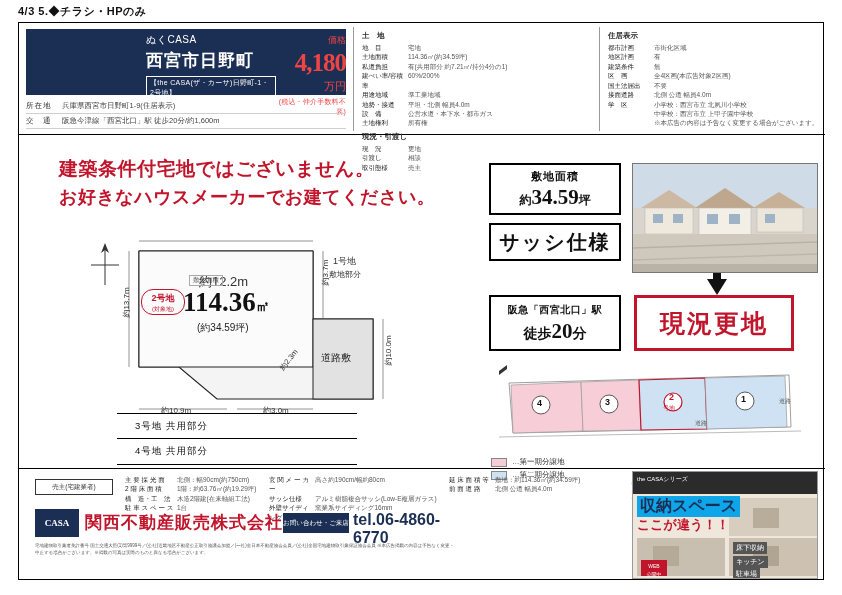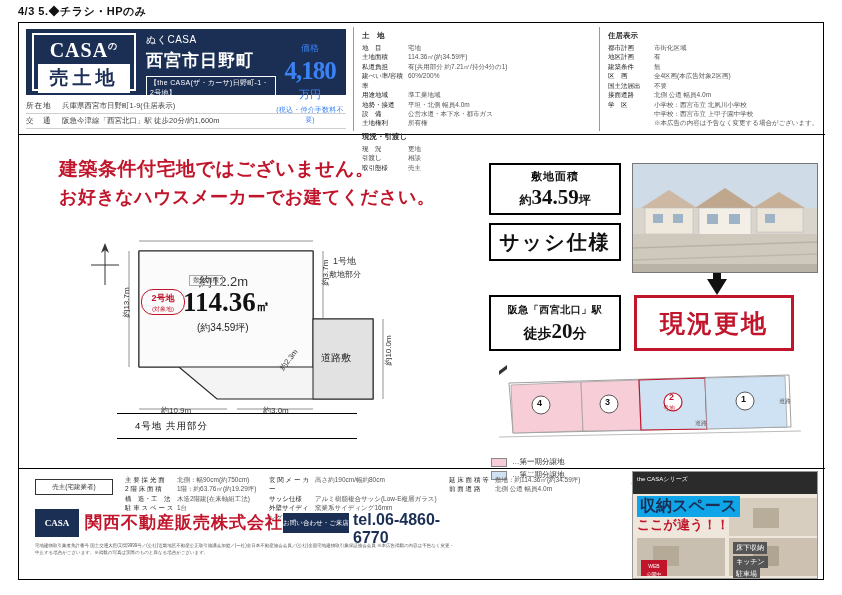--- a/index.html
+++ b/index.html
@@ -50,21 +50,21 @@
   .hdr-sub {
     position:absolute; left:120px; top:4px; color:#fff; width:130px;
   }
   .hdr-sub .mini { font-size:10px; letter-spacing:0.5px; }
   .hdr-sub .town { font-size:17px; font-weight:bold; margin-top:2px; letter-spacing:1px;}
   .hdr-sub .series {
     font-size:7px; margin-top:4px; border:1px solid #fff; display:inline-block;
     padding:1px 3px; letter-spacing:0.3px;
   }
   .hdr-price {
-    position:absolute; left:248px; top:10px; color:#3b82f6; text-align:center;
+    position:absolute; left:248px; top:2px; color:#ef4444; text-align:right;
   }
   .hdr-price .plabel { font-size:9px; display:inline-block; vertical-align:middle;}
   .hdr-price .pnum {
     font-size:25px; font-weight:bold; font-family:"Liberation Serif", serif;
     display:inline-block; vertical-align:middle; letter-spacing:-1px;
   }
   .hdr-price .punit { font-size:11px; display:inline-block; vertical-align:middle;}
   .hdr-price .pnote { font-size:7px; margin-top:2px; letter-spacing:0.2px;}
 
   .hdr-left-rows {
@@ -208,26 +208,20 @@
 
 <div class="page">
 
   <div class="topnote">4/3  5.◆チラシ・HPのみ</div>
 
   <div class="frame">
 
     <div class="header">
 
       <div class="hdr-dark">
-        <div class="logo-box">
-          <div class="logo-casa">
-            <span>CASA</span><sup>の</sup>
-          </div>
-          <div class="logo-uri">売土地</div>
-        </div>
 
         <div class="hdr-sub">
           <div class="mini">ぬくCASA</div>
           <div class="town">西宮市日野町</div>
           <div class="series">【the CASA(ザ・カーサ)日野町-1・2号地】</div>
         </div>
 
         <div class="hdr-price">
           <span class="plabel">価格</span>
           <span class="pnum">4,180</span>
@@ -388,20 +382,21 @@
         </div>
         <div style="position:absolute; left:80px; top:94px; font-size:10px; color:#222;">(約34.59坪)</div>
 
         <div style="position:absolute; left:216px; top:28px; font-size:9px; color:#333;">1号地</div>
         <div style="position:absolute; left:212px; top:42px; font-size:8px; color:#333;">敷地部分</div>
 
         <div style="position:absolute; left:204px; top:124px; font-size:10px; color:#222;">道路敷</div>
       </div>
 
       <div class="rowlabels">
+        <div class="rl">3号地  共用部分</div>
         <div class="rl">4号地  共用部分</div>
       </div>
 
       <div class="statbox sb1">
         <div class="t">敷地面積</div>
         <div class="b">
           <span>約</span><span class="big">34.59</span><span>坪</span>
         </div>
       </div>
 

